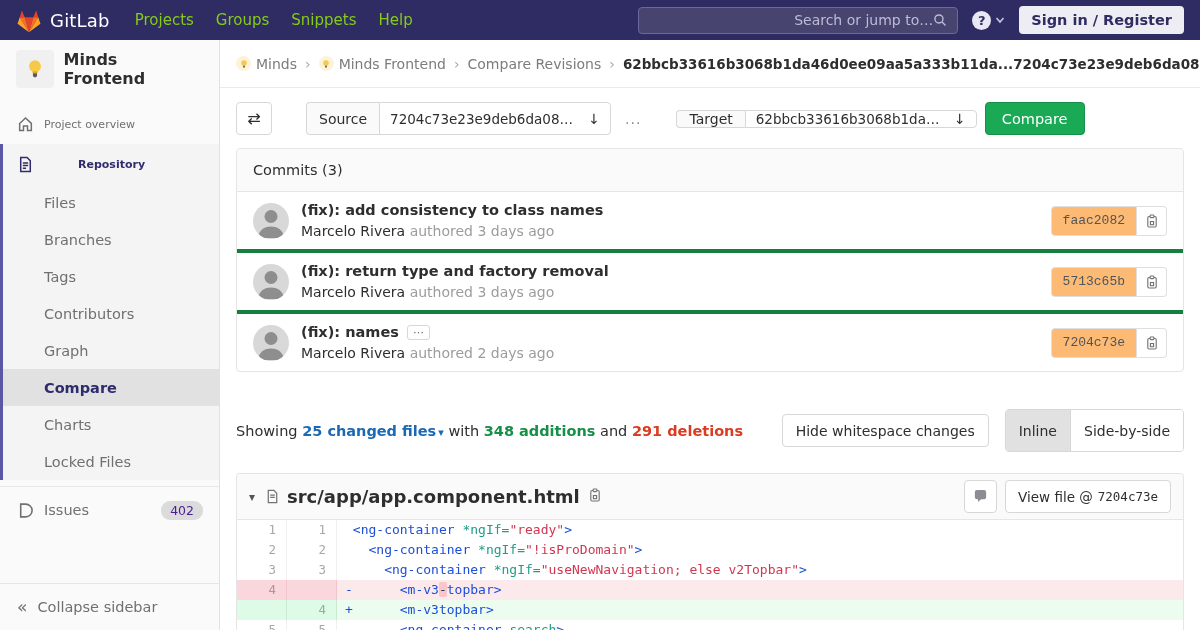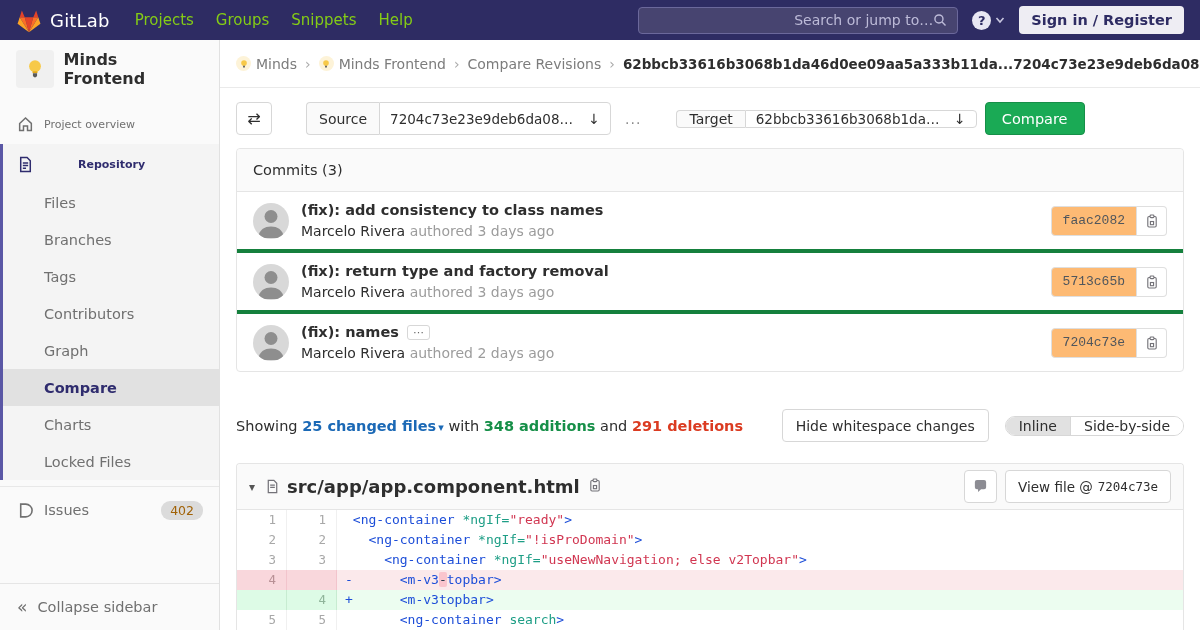--- a/index.html
+++ b/index.html
@@ -35,21 +35,21 @@
   .side-list { padding-top:6px; }
   .side-row { display:flex; align-items:center; gap:10px; height:40px; padding-left:17px; color:#707070; font-size:11px; cursor:pointer; }
   .side-row svg { width:17px; height:17px; flex-shrink:0; }
   .repo-section { border-left:3px solid #5a57a5; background:#f4f4f4; }
   .repo-section .side-row { padding-left:14px; }
   .row-active-title { color:#2f2c6e; font-weight:bold;gap:44px; }
   .sub-row { display:flex; align-items:center; height:37px; padding-left:41px; color:#707070; font-size:14.5px; cursor:pointer; }
   .sub-row.current { background:#e1e1e1; color:#2f2c6e; font-weight:bold; }
   .issues-row { border-top:1px solid #e8e8e8; margin-top:6px; height:47px; display:flex; align-items:center; gap:10px; padding-left:17px; color:#707070; font-size:14.5px; cursor:pointer; }
   .issues-row svg { width:17px; height:17px; }
-  .count-badge { margin-left:auto; margin-right:16px; background:#dbdbdb; color:#a16207; border-radius:9px; font-size:12.5px; padding:2px 9px; }
+  .count-badge { margin-left:auto; margin-right:16px; background:#dbdbdb; color:#4c1d95; border-radius:9px; font-size:12.5px; padding:2px 9px; }
   .collapse-row { position:absolute; bottom:0; left:0; width:100%; height:47px; border-top:1px solid #e5e5e5; display:flex; align-items:center; gap:10px; padding-left:17px; color:#707070; font-size:14.5px; cursor:pointer; }
   .laquo { font-size:17px; color:#707070; }
 
   
   .main { flex:1; min-width:0; }
   .breadcrumbs { height:48px; display:flex; align-items:center; padding:0 16px; border-bottom:1px solid #eaeaea; font-size:14px; color:#7c7c7c; white-space:nowrap; }
   .crumb { display:flex; align-items:center; gap:5px; color:#7c7c7c; text-decoration:none; cursor:pointer; }
   .crumb-avatar { width:15px; height:15px; border-radius:50%; background:#fdf3d8; display:inline-flex; align-items:center; justify-content:center; }
   .crumb-avatar svg { width:10px; height:10px; }
   .crumb-sep { margin:0 8px; color:#a9a9a9; }
@@ -90,21 +90,21 @@
 
   
   .diff-summary { margin-top:37px; display:flex; align-items:center; font-size:14.5px; }
   .ds-text { white-space:pre-wrap; }
   .files-link { color:#1b69b6; font-weight:bold; cursor:pointer; }
   .caret-blue { color:#1b69b6; font-size:11px; margin-left:2px; }
   .adds { color:#168f48; font-weight:bold; }
   .dels { color:#db3b21; font-weight:bold; }
   .ds-buttons { margin-left:auto; display:flex; align-items:center; }
   .ws-btn { height:33px; padding:0 13px; }
-  .seg-group { margin-left:16px; display:flex; height:20px; border:1px solid #d7d7d7; border-radius:12px; overflow:hidden; }
+  .seg-group { margin-left:16px; display:flex; height:43px; border:1px solid #d7d7d7; border-radius:4px; overflow:hidden; }
   .seg { padding:0 13px; display:flex; align-items:center; background:#fff; color:#2e2e2e; font-size:14px; cursor:pointer; }
   .seg.active { background:#e1e1e1; }
   .seg + .seg { border-left:1px solid #d7d7d7; }
 
   
   .diff-box { margin-top:21px; border:1px solid #e5e5e5; border-radius:4px 4px 0 0; border-bottom:none; }
   .diff-header { height:46px; background:#fafafa; border-bottom:1px solid #e5e5e5; display:flex; align-items:center; padding:0 12px; border-radius:4px 4px 0 0; }
   .collapse-caret { font-size:12px; color:#555; margin-right:10px; cursor:pointer; }
   .file-icon { width:15px; height:15px; color:#737278; margin-right:7px; }
   .file-path { font-weight:bold; font-size:18px; color:#2e2e2e; }

